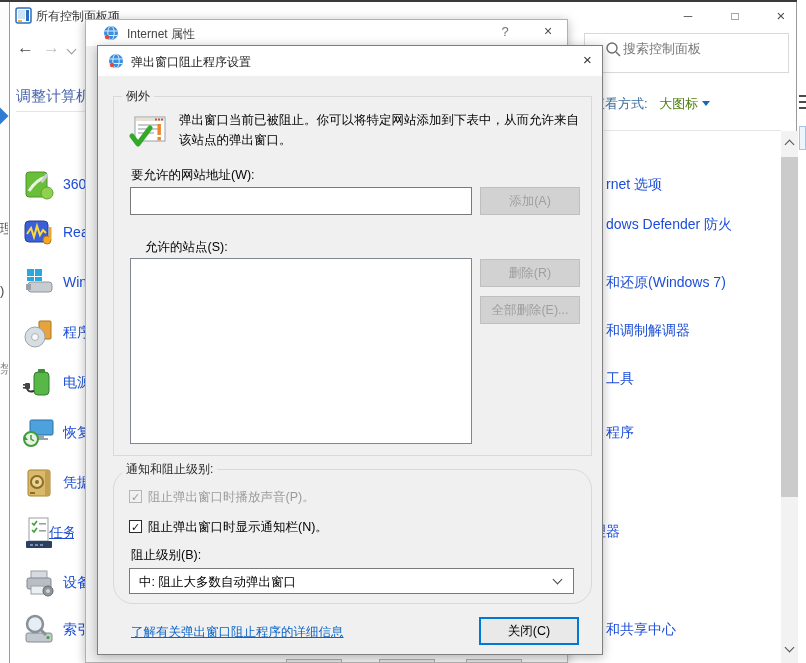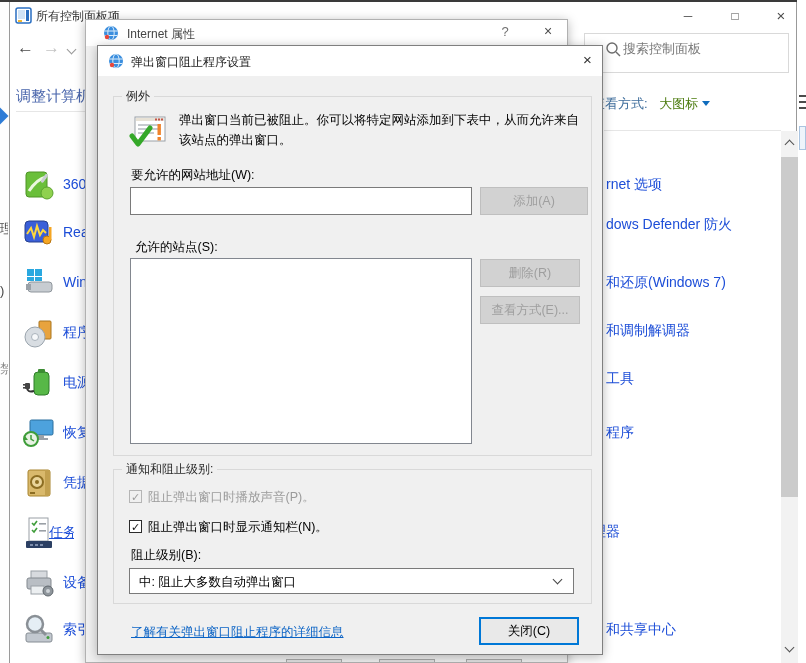--- a/index.html
+++ b/index.html
@@ -300,28 +300,28 @@
       <line x1="10" y1="21" x2="26" y2="21" stroke="#b9bec4" stroke-width="1.6"></line>
       <rect x="29.5" y="12" width="3.4" height="11" fill="#f0842c"></rect>
         <rect x="29.5" y="25" width="3.4" height="3.4" fill="#f0842c"></rect>
       <path d="M4 24 l6 8 12-16" fill="none" stroke="#35a829" stroke-width="5" stroke-linecap="round" stroke-linejoin="round"></path>
     </svg>
     <div class="abs lbl" style="left:81px; top:64px; line-height:20px;">弹出窗口当前已被阻止。你可以将特定网站添加到下表中，从而允许来自</div>
     <div class="abs lbl" style="left:81px; top:84px; line-height:20px;">该站点的弹出窗口。</div>
 
     <div class="abs lbl" style="left:33px; top:121px;">要允许的网站地址(W):</div>
     <input class="abs txt-input" style="left: 32px; top: 141px; width: 342px; height: 28px; padding: 0px 6px; font-size: 12.5px;" value="">
-    <div class="abs btn-dis" style="left:382px; top:141px; width:108px; height:28px; line-height:26px;">添加(A)</div>
-
-    <div class="abs lbl" style="left:37px; top:193px;">允许的站点(S):</div>
+    <div class="abs btn-dis" style="left:382px; top:141px; width:100px; height:28px; line-height:26px;">添加(A)</div>
+
+    <div class="abs lbl" style="left:47px; top:193px;">允许的站点(S):</div>
     <div class="abs listbox" style="left:32px; top:212px; width:342px; height:186px;"></div>
     <div class="abs btn-dis" style="left:382px; top:213px; width:100px; height:28px; line-height:26px;">删除(R)</div>
-    <div class="abs btn-dis" style="left:382px; top:250px; width:100px; height:28px; line-height:26px;">查看方式(E)...</div>
-
-    <div class="group" style="left:15px; top:423px; width:479px; height:135px;">
+    <div class="abs btn-dis" style="left:382px; top:250px; width:100px; height:28px; line-height:26px;">全部删除(E)...</div>
+
+    <div class="group" style="left:15px; top:423px; width:479px; height:135px;border-radius:20px;">
       <div class="legend">通知和阻止级别:</div>
     </div>
     <div class="abs cbx cbx-dis" style="left:31px; top:444px;">✓</div>
     <div class="abs lbl gray" style="left:50px; top:443px;">阻止弹出窗口时播放声音(P)。</div>
     <div class="abs cbx cbx-on" style="left:31px; top:474px;">✓</div>
     <div class="abs lbl" style="left:50px; top:473px;">阻止弹出窗口时显示通知栏(N)。</div>
 
     <div class="abs lbl" style="left:33px; top:501px;">阻止级别(B):</div>
     <div class="abs link" style="left:33px; top:578px;">了解有关弹出窗口阻止程序的详细信息</div>
 

